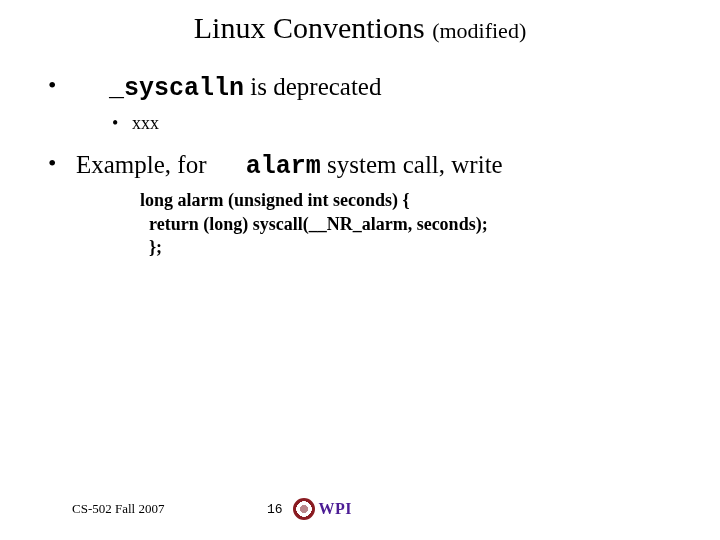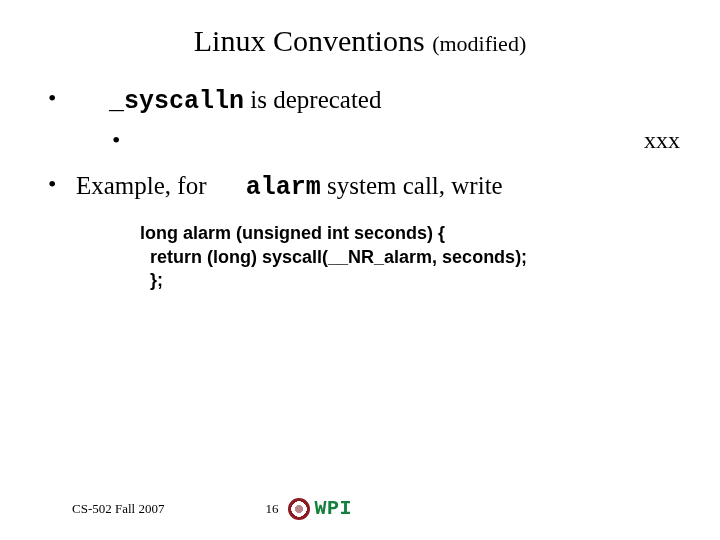--- a/index.html
+++ b/index.html
@@ -6,21 +6,21 @@
   body {
     width: 720px;
     height: 540px;
     background: #fff;
     font-family: "Times New Roman", Times, serif;
     color: #000;
     position: relative;
     overflow: hidden;
   }
   .slide {
-    padding: 24px 40px 0 40px;
+    padding: 11px 40px 0 40px;
   }
   .title {
     text-align: center;
     font-size: 30px;
     margin-bottom: 28px;
     font-weight: normal;
   }
   .title .sub {
     font-size: 22px;
   }
@@ -41,46 +41,45 @@
     top: 0;
     font-size: 24px;
     line-height: 1;
   }
   ul.sub {
     list-style: none;
     padding-left: 36px;
     margin-top: 8px;
   }
   ul.sub > li {
-    font-size: 24px;
+    font-size: 18px;
     position: relative;
     padding-left: 20px;
     line-height: 1.35;
     margin-bottom: 6px;
-    text-align: right;
   }
   ul.sub > li::before {
     content: "•";
     position: absolute;
     left: 0;
     top: 0;
   }
   .mono {
     font-family: "Courier New", Courier, monospace;
     font-weight: bold;
     margin-left: 33px;
   }
   .code-block {
-    font-family: Liberation Sans, sans-serif;
+    font-family: Liberation Serif, serif;
     font-weight: bold;
     font-size: 18px;
     white-space: pre;
     padding-left: 64px;
     line-height: 1.3;
-    margin-top: 20px;
+    margin-top: 8px;
   }
   .footer {
     position: absolute;
     bottom: 20px;
     left: 0;
     width: 692px;
     padding: 0 40px;
     display: flex;
     align-items: center;
     justify-content: flex-start;
@@ -89,38 +88,38 @@
   }
   .footer-left { flex: 0 0 140px; }
   .footer-center { flex: 1; text-align: center; line-height: 1.2; }
   .footer-right {
     flex: 0 0 140px;
     display: flex;
     align-items: center;
     justify-content: flex-end;
     gap: 10px;
   }
-  .page-num { font-size: 13px; }
+  .page-num { font-size: 13px; font-family: Liberation Mono, monospace; }
   .wpi-logo {
     display: flex;
     align-items: center;
     gap: 4px;
   }
   .seal {
     width: 22px; height: 22px;
     border: 2px solid #8a1c22;
     border-radius: 50%;
     position: relative;
     background: radial-gradient(circle at 50% 50%, #b9868a 0 30%, #fff 31% 60%, #8a1c22 61% 100%);
   }
   .wpi-text {
-    font-family: Liberation Mono, monospace;
+    font-family: Liberation Serif, serif;
     font-weight: bold;
-    font-size: 20px;
-    color: #15803d;
+    font-size: 16px;
+    color: #4c1d95;
     letter-spacing: 0.5px;
   }
 </style>
 </head>
 <body>
 
 <div class="slide">
 
   <h1 class="title">
     <span>Linux Conventions</span>

